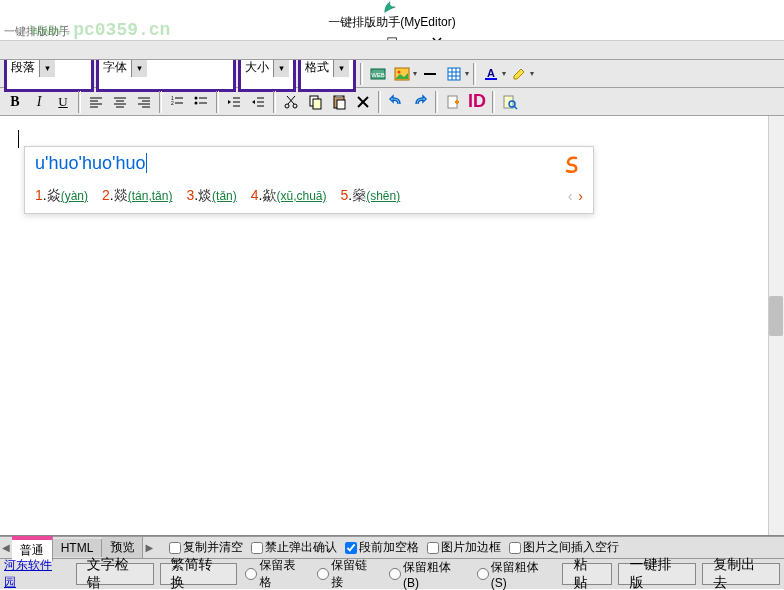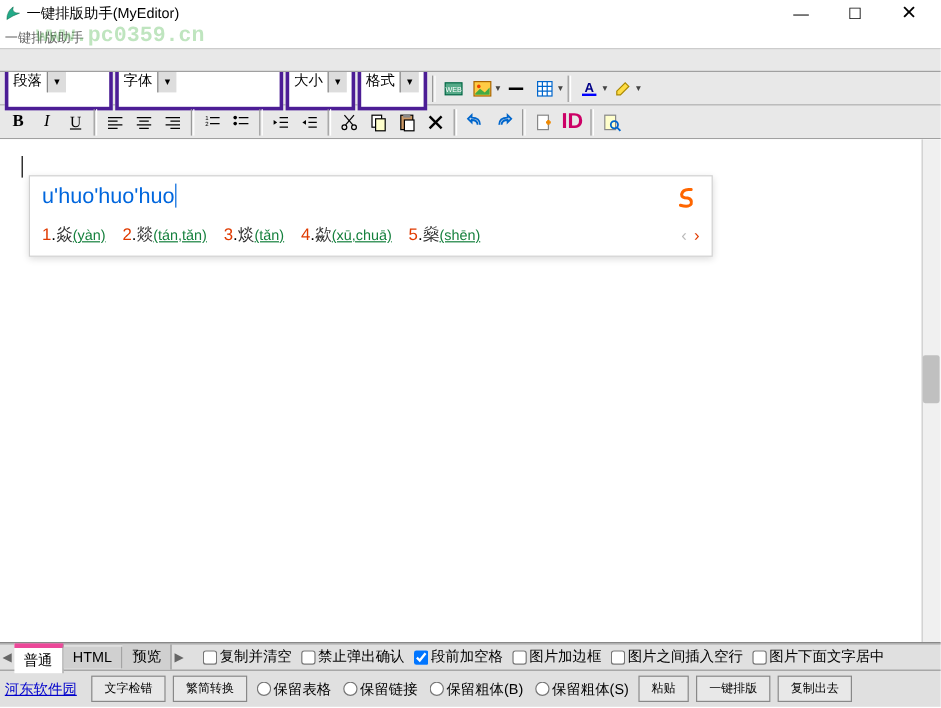--- a/index.html
+++ b/index.html
@@ -1,17 +1,17 @@
 <!DOCTYPE html>
 <html><head>
 <meta charset="utf-8">
 <style>
 * { margin: 0; padding: 0; box-sizing: border-box; font-family: "Microsoft YaHei", SimSun, Arial, sans-serif; }
 body { width: 784px; height: 590px; background: #fff; overflow: hidden; position: relative; }
-.titlebar { height: 22px; display: flex; align-items: center; padding: 0 4px; background: #fff; }
+.titlebar { height: 22px; display: flex; align-items: center; padding: 0 4px; background: #fff; flex-direction: column; }
 .app-icon { width: 14px; height: 14px; margin-right: 4px; }
 .app-icon svg { width: 100%; height: 100%; }
 .title-text { font-size: 12px; color: #000; flex: 1; }
 .win-controls { display: flex; gap: 0; }
 .win-btn { width: 45px; height: 22px; display: flex; align-items: center; justify-content: center; font-size: 13px; color: #000; }
 .win-btn.close { font-size: 16px; }
 .sub-title { height: 18px; display: flex; align-items: center; padding: 0 4px; font-size: 11px; color: #666; }
 .menubar { height: 20px; background: #E8E8E8; border-top: 1px solid #ccc; border-bottom: 1px solid #a0a0a0; display: flex; align-items: center; padding: 0 4px; font-size: 12px; color: #555; position: relative; }
 .watermark { position: absolute; left: 30px; top: 20px; font-size: 18px; color: rgba(0,150,0,0.25); font-weight: bold; pointer-events: none; z-index: 5; font-family: Liberation Mono, monospace; }
 .toolbar-row { background: #E8E8E8; border-bottom: 1px solid #a0a0a0; display: flex; align-items: center; padding: 2px 4px; gap: 2px; height: 28px; }
@@ -42,21 +42,21 @@
 .ime-nav .next { color: #e03a00; }
 .bottom-panel { background: #E0E0E0; border-top: 1px solid #999; }
 .tab-row { display: flex; align-items: center; height: 22px; font-size: 12px; border-bottom: 1px solid #999; }
 .tab { padding: 2px 8px; border-right: 1px solid #999; background: #d0d0d0; }
 .tab.active { background: #fff; border-top: 6px solid #ec4899; }
 .tabsep { width: 10px; }
 .opt { display: flex; align-items: center; gap: 2px; margin: 0 4px; justify-content: flex-end; }
 .opt input { margin: 0; width: 12px; height: 12px; }
 .action-row { display: flex; align-items: center; height: 30px; padding: 0 4px; gap: 6px; font-size: 12px; }
 .link-label { color: #0000cc; text-decoration: underline; margin-right: 6px; }
-.btn { padding: 2px 10px; border: 1px solid #888; background: #e8e8e8; font-size: 10px; height: 22px; display: flex; align-items: center; }
+.btn { padding: 2px 10px; border: 1px solid #888; background: #e8e8e8; font-size: 14px; height: 22px; display: flex; align-items: center; }
 .radio { display: flex; align-items: center; gap: 2px; margin: 0 2px; }
 .radio input { width: 12px; height: 12px; }
 .icon-sm { width: 16px; height: 16px; }
 </style>
 </head>
 <body>
 
 <div class="titlebar">
   <span class="app-icon">
     <svg viewBox="0 0 16 16">
@@ -310,24 +310,20 @@
         <span>段前加空格</span>
       </label>
     <label class="opt">
         <input type="checkbox" style="">
         <span>图片加边框</span>
       </label>
     <label class="opt">
         <input type="checkbox" style="">
         <span>图片之间插入空行</span>
       </label>
-    <label class="opt">
-        <input type="checkbox" style="">
-        <span>图片下面文字居中</span>
-      </label>
   </div>
   <div class="action-row">
     <span class="link-label">河东软件园</span>
     <div class="btn">文字检错</div>
     <div class="btn">繁简转换</div>
     <label class="radio">
         <input type="radio" name="keep" style="">
         <span>保留表格</span>
       </label>
     <label class="radio">

